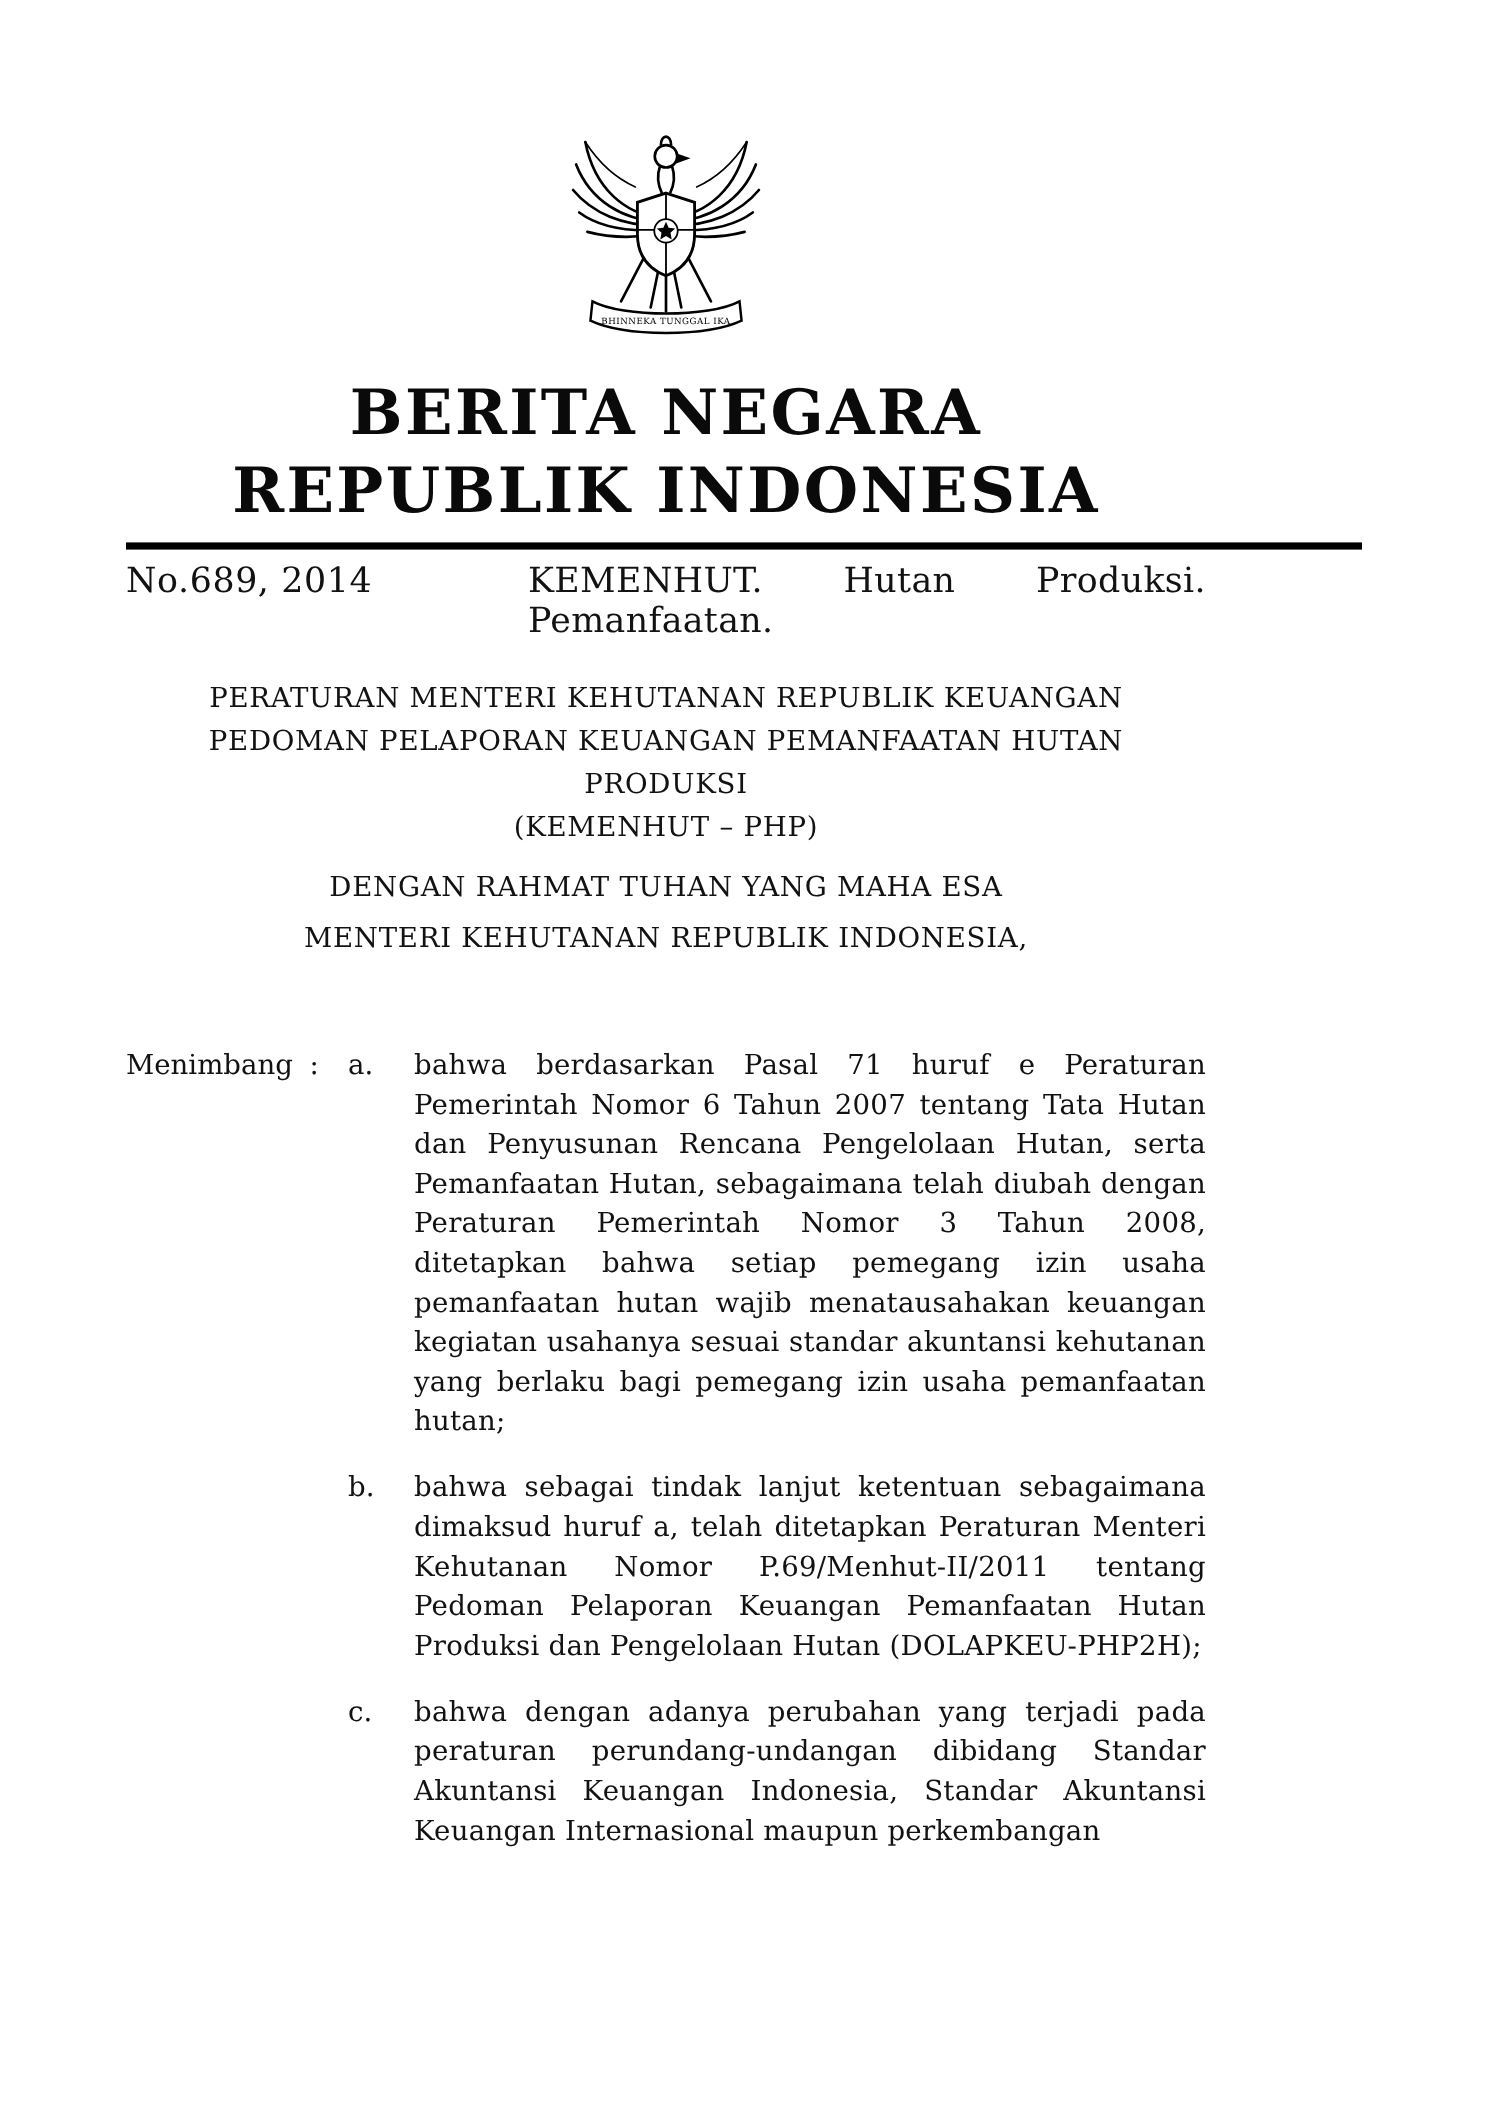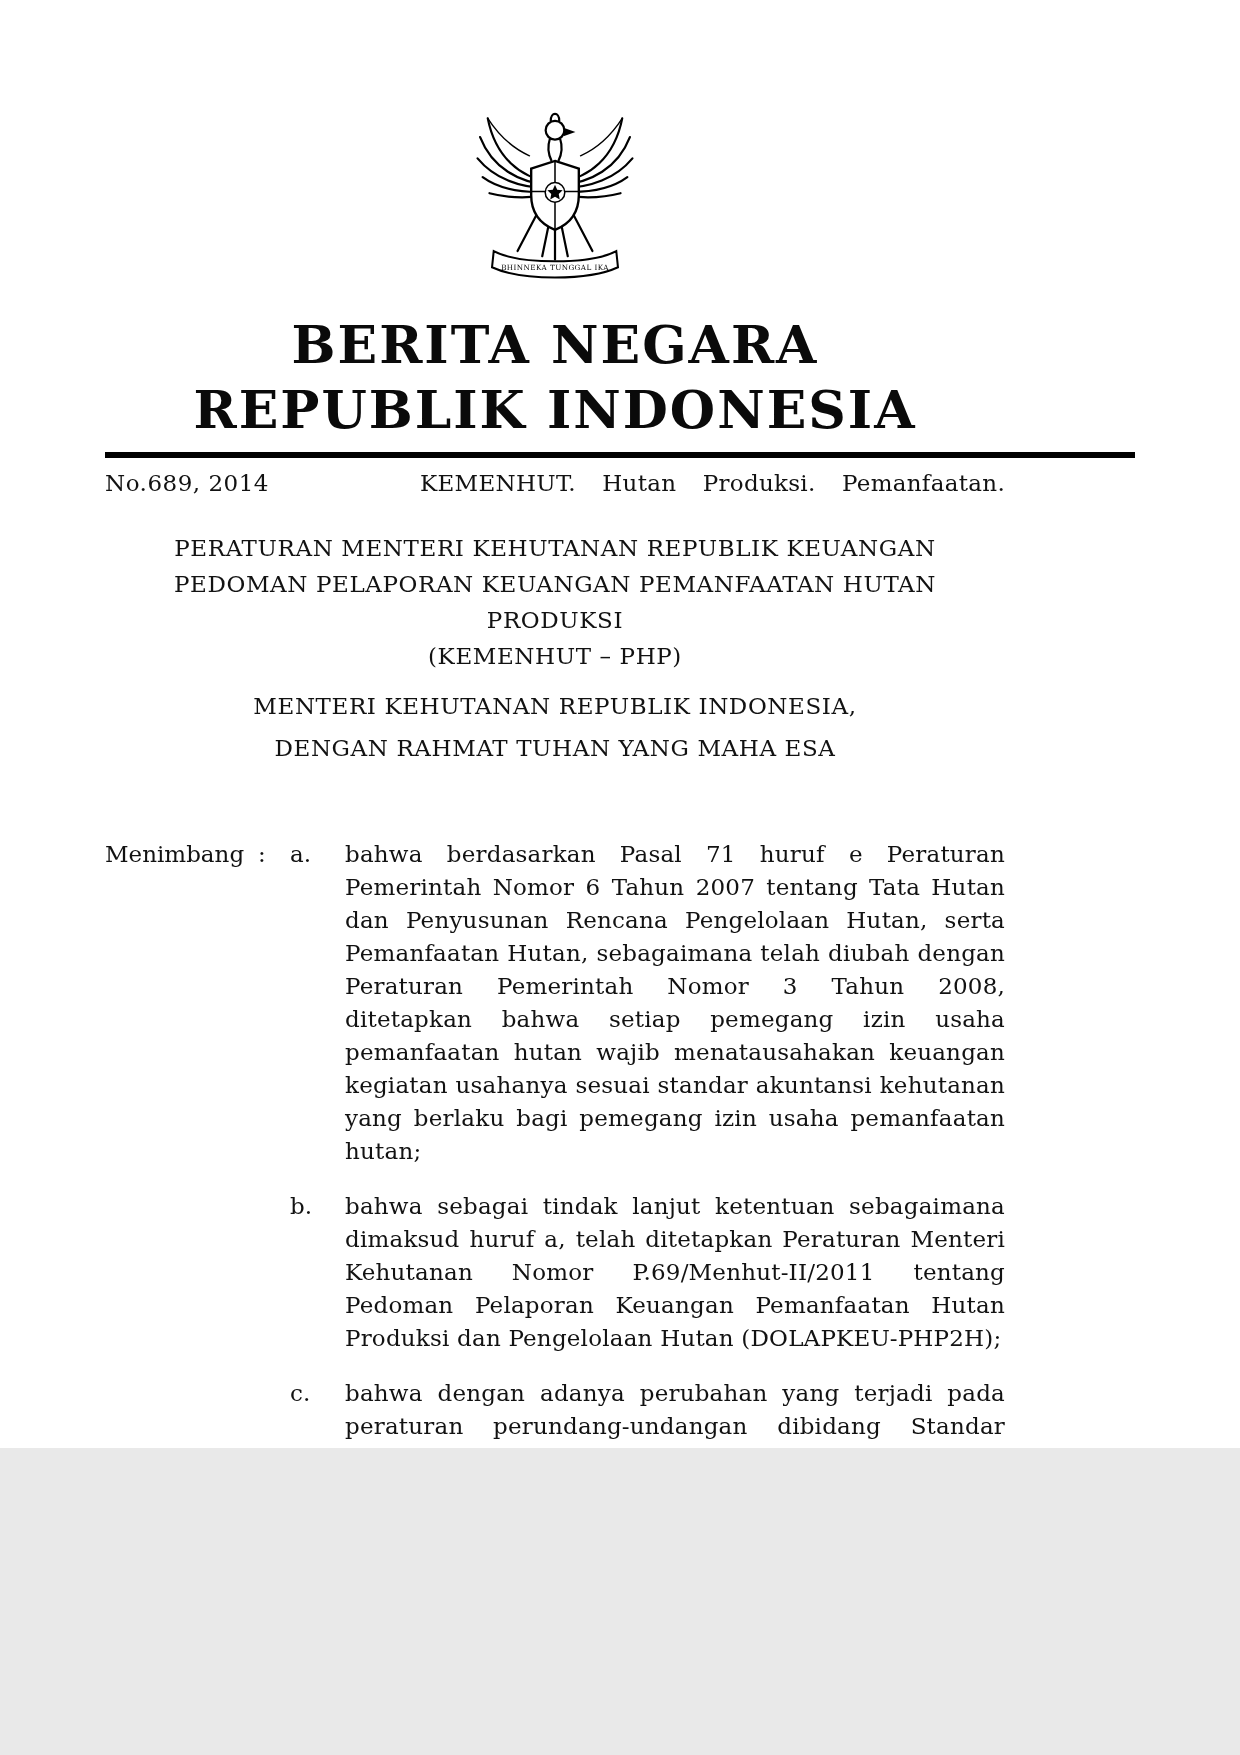--- a/index.html
+++ b/index.html
@@ -5,21 +5,21 @@
   * { margin:0; padding:0; box-sizing:border-box; }
   html,body { background:#e9e9e9; }
   body {
     width:1240px;
     font-family:"DejaVu Serif","Liberation Serif",serif;
     color:#121212;
   }
   .page {
     position:relative;
     width:1240px;
-    height:1448px;
+    height:1755px;
     margin:0 auto;
     background:#ffffff;
     padding:86px 235px 0 105px;
     overflow:hidden;
   }
   .emblem-wrap {
     display:flex;
     justify-content:center;
     margin-bottom:26px;
   }
@@ -33,22 +33,23 @@
   }
   .rule {
     height:6px;
     background:#000;
     margin-top:10px;
     margin-right:-130px; 
   }
   .header-row {
     display:flex;
     margin-top:8px;
-    font-size:23px;
+    font-size:29px;
     line-height:34px;
+    gap:20px;
   }
   .gazette-no {
     width:315px;
     flex:0 0 315px;
     letter-spacing:0.5px;
   }
   .subject-block { flex:1; }
   .subject-line {
     text-align:justify;
     text-align-last:justify;
@@ -161,22 +162,22 @@
     </div>
   </div>
 
   <div class="heading-block">
     <div>PERATURAN MENTERI KEHUTANAN REPUBLIK KEUANGAN</div>
     <div>PEDOMAN PELAPORAN KEUANGAN PEMANFAATAN HUTAN PRODUKSI</div>
     <div>(KEMENHUT – PHP)</div>
   </div>
 
   <div class="invocation">
+    <div>DENGAN RAHMAT TUHAN YANG MAHA ESA</div>
     <div>MENTERI KEHUTANAN REPUBLIK INDONESIA,</div>
-    <div>DENGAN RAHMAT TUHAN YANG MAHA ESA</div>
   </div>
 
   <div class="consider-section">
 
     <div class="consider-row">
       <div class="c-label">Menimbang</div>
       <div class="c-colon">:</div>
       <div class="c-letter">a.</div>
       <div class="c-text">bahwa berdasarkan Pasal 71 huruf e Peraturan Pemerintah Nomor 6 Tahun 2007 tentang Tata Hutan dan Penyusunan Rencana Pengelolaan Hutan, serta Pemanfaatan Hutan, sebagaimana telah diubah dengan Peraturan Pemerintah Nomor 3 Tahun 2008, ditetapkan bahwa setiap pemegang izin usaha pemanfaatan hutan wajib menatausahakan keuangan kegiatan usahanya sesuai standar akuntansi kehutanan yang berlaku bagi pemegang izin usaha pemanfaatan hutan;</div>
     </div>

